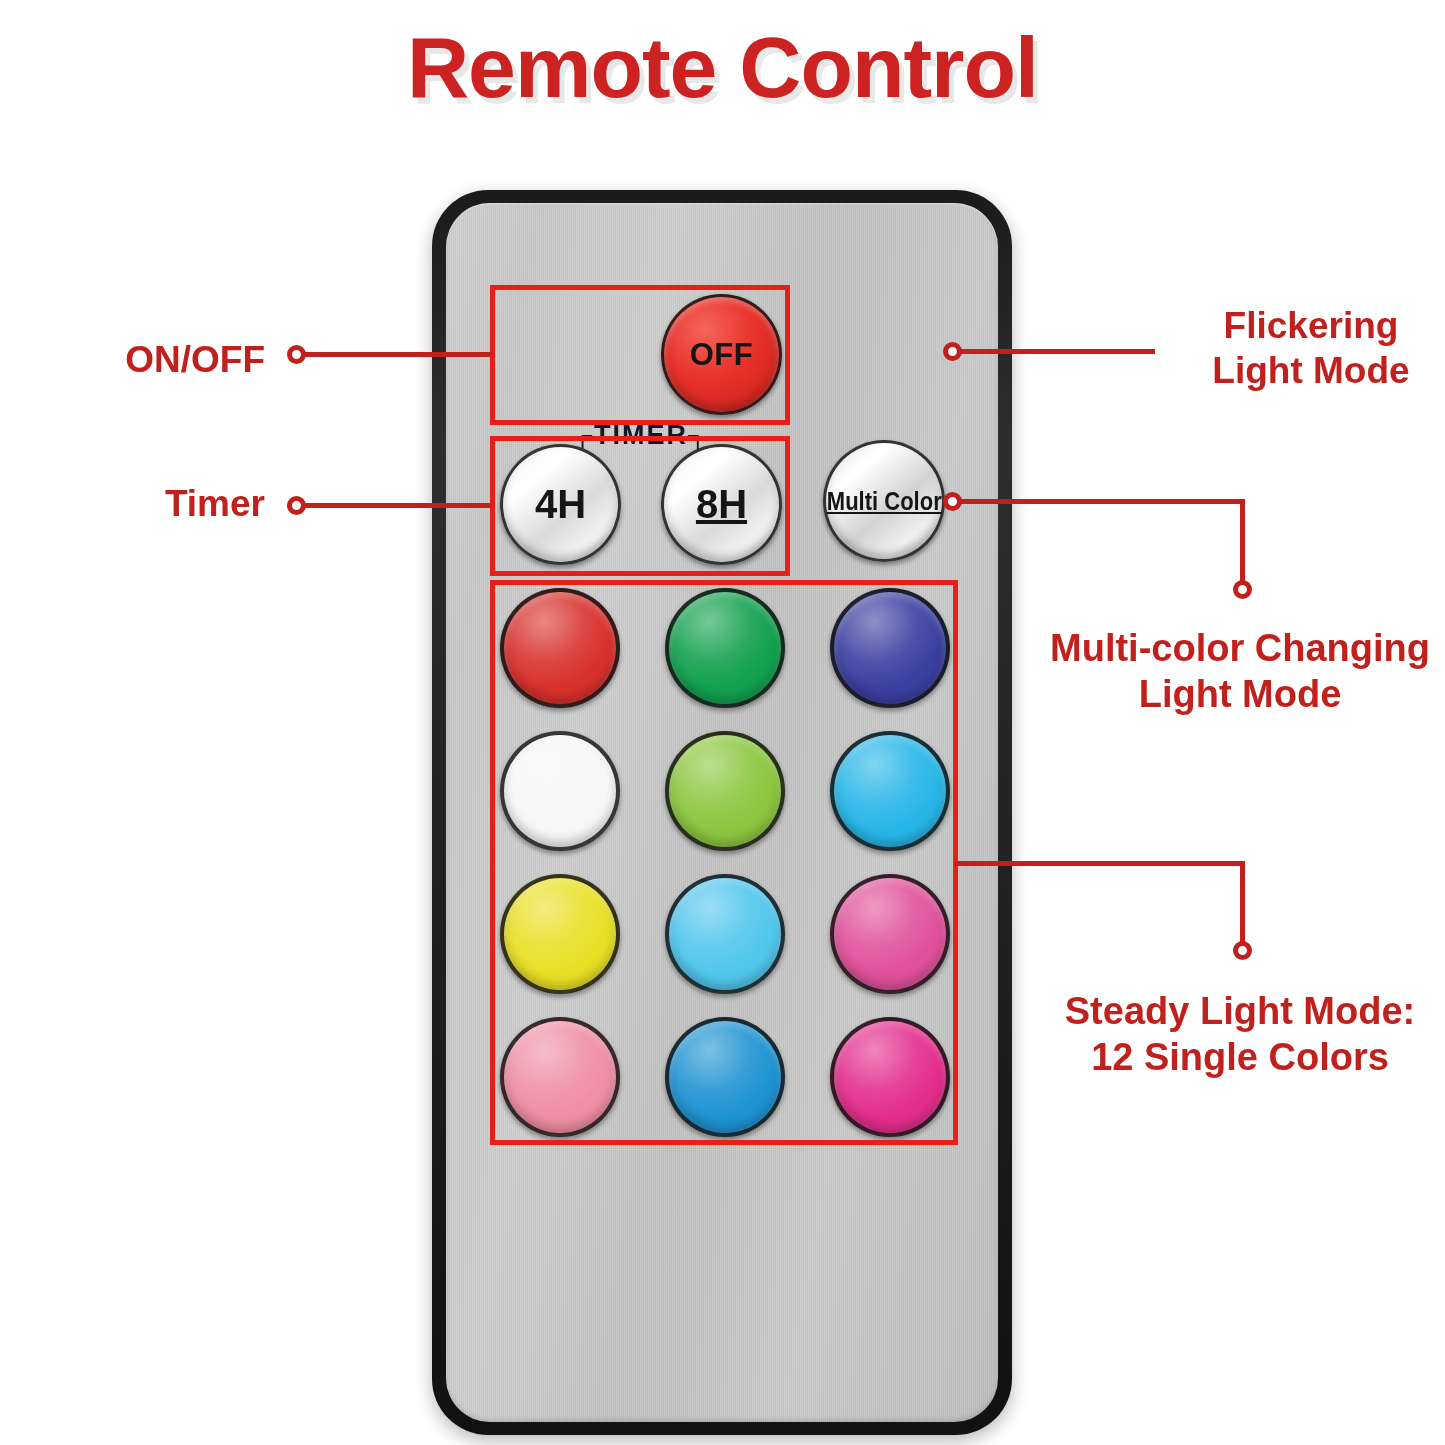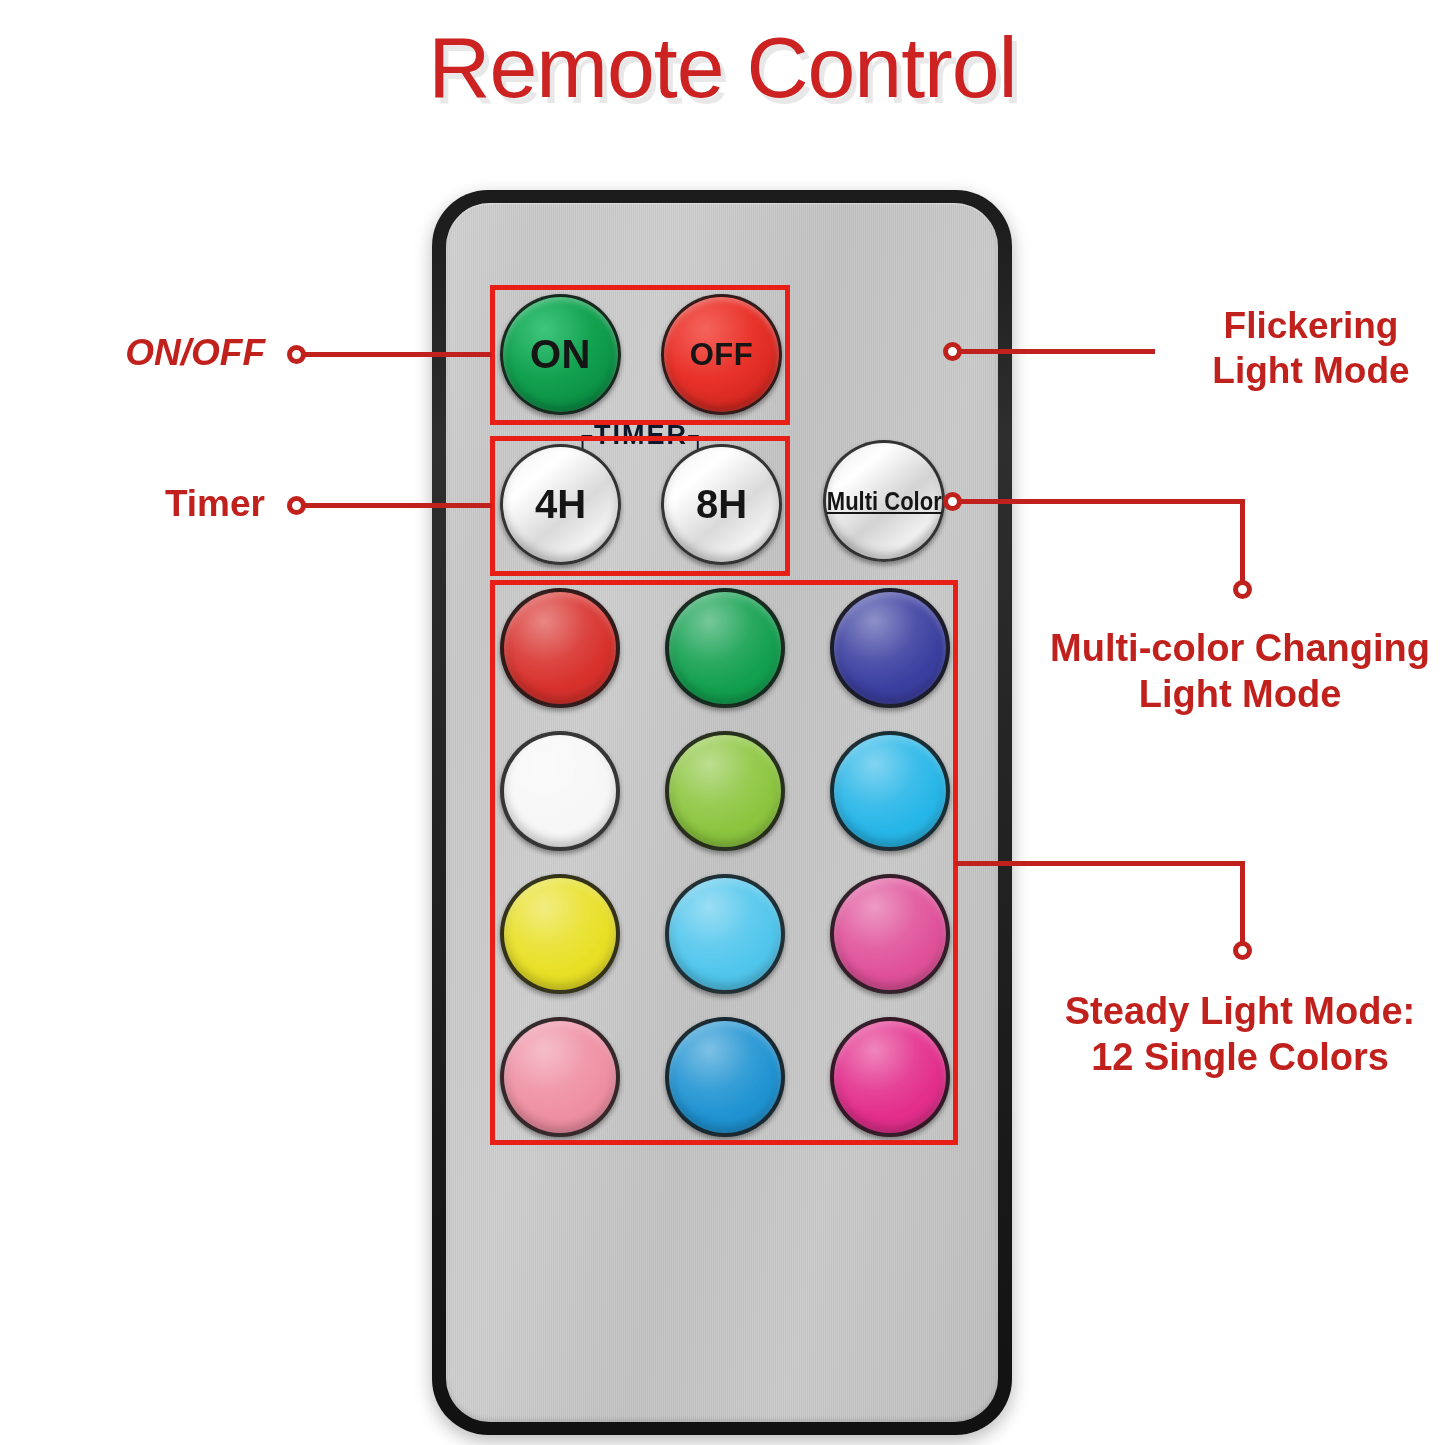--- a/index.html
+++ b/index.html
@@ -10,21 +10,21 @@
     overflow:hidden;
     position:relative;
   }
   #stage{position:absolute;left:0;top:0;width:1445px;height:1445px;}
 
   
   .title{
     position:absolute;left:0;top:18px;width:1445px;
     text-align:center;
     font-size:86px;
-    font-weight:normal;
+    font-weight:bold;
     letter-spacing:-1px;
     color:#cc2222;
     text-shadow:5px 6px 0 rgba(180,180,180,0.30);
     font-family:"Liberation Sans", sans-serif;
   }
 
   
   .remote{
     position:absolute;
     left:432px;top:190px;
@@ -73,20 +73,21 @@
   }
   .btn-4h{
     left:500px;top:444px;width:121px;height:121px;
     background:linear-gradient(140deg,#f2f2f2 0%,#ffffff 28%,#dadada 58%,#f4f4f4 80%,#c8c8c8 100%);
     font-size:40px;
   }
   .btn-8h{
     left:661px;top:444px;width:121px;height:121px;
     background:linear-gradient(140deg,#f2f2f2 0%,#ffffff 28%,#dadada 58%,#f4f4f4 80%,#c8c8c8 100%);
     font-size:40px;
+    text-decoration:underline;
   }
   .btn-mode{
     left:823px;top:290px;width:122px;height:122px;
     background:linear-gradient(140deg,#e8e8e8 0%,#ffffff 26%,#d3d3d3 56%,#f0f0f0 78%,#c2c2c2 100%);
     font-size:34px;
   }
   .btn-multi{
     left:823px;top:440px;width:122px;height:122px;
     background:linear-gradient(140deg,#e8e8e8 0%,#ffffff 26%,#d3d3d3 56%,#f0f0f0 78%,#c2c2c2 100%);
     font-size:25px;
@@ -155,23 +156,20 @@
 <body>
 
 <div id="stage">
 
   <div class="title">Remote Control</div>
 
   <div class="remote">
     <div class="remote-face"></div>
   </div>
 
-  <div class="btn btn-on">
-    <span>ON</span>
-  </div>
   <div class="btn btn-off">
     <span>OFF</span>
   </div>
 
   <div class="timer-label">
     <span class="brk">┌</span><span>TIMER</span><span class="brk">┐</span>
   </div>
 
   <div class="btn btn-4h">
     <span>4H</span>
@@ -200,21 +198,21 @@
     </div>
 
   <div class="anno">
 
     <div class="abox" style="left:490px;top:285px;width:300px;height:140px;"></div>
     <div class="abox" style="left:490px;top:436px;width:300px;height:140px;"></div>
     <div class="abox" style="left:490px;top:580px;width:468px;height:565px;"></div>
 
     <div class="aline" style="left:300px;top:352px;width:192px;height:5px;"></div>
     <div class="adot" style="left:287px;top:345px;"></div>
-    <div class="alabel lft" style="left:40px;top:330px;width:225px;font-style:italic;">ON/OFF</div>
+    <div class="alabel lft" style="left:40px;top:337px;width:225px;">ON/OFF</div>
 
     <div class="aline" style="left:300px;top:503px;width:192px;height:5px;"></div>
     <div class="adot" style="left:287px;top:496px;"></div>
     <div class="alabel lft" style="left:40px;top:481px;width:225px;">Timer</div>
 
     <div class="aline" style="left:955px;top:349px;width:200px;height:5px;"></div>
     <div class="adot" style="left:943px;top:342px;"></div>
     <div class="alabel right" style="left:1176px;top:303px;width:270px;">Flickering
 Light Mode</div>
 

